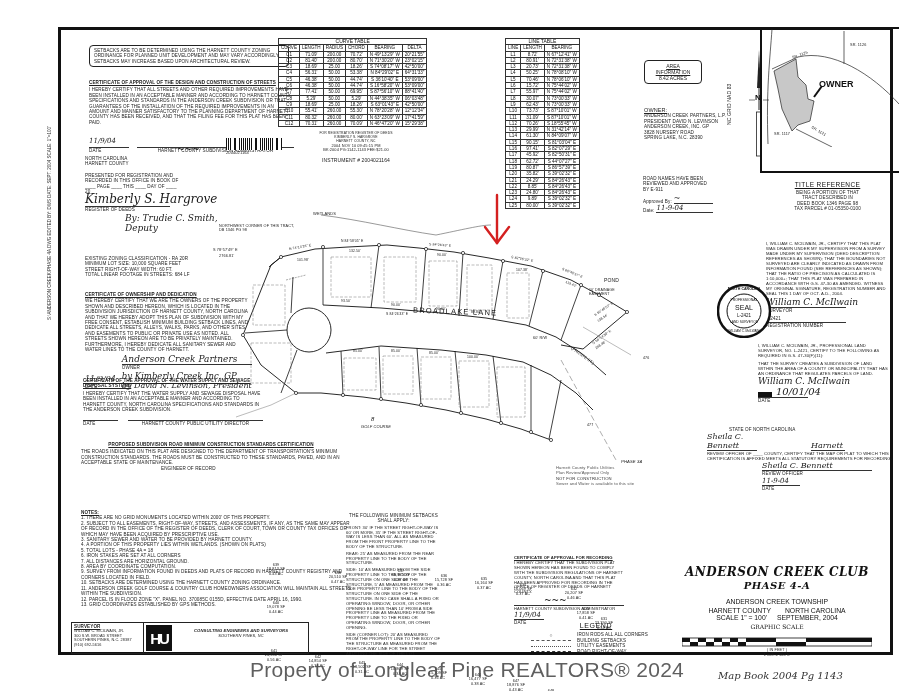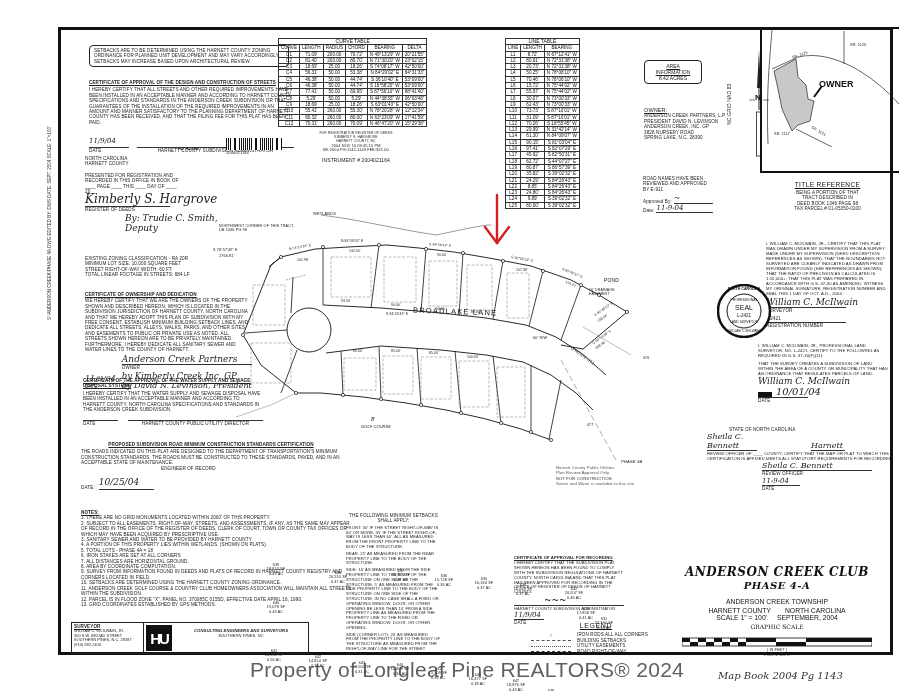--- a/index.html
+++ b/index.html
@@ -82,24 +82,20 @@
     <div style="display:flex; gap:10px; margin-top:8px;">
       <div class="tiny" style="width:35px; border-top:0.6px solid #333;">DATE</div>
       <div class="tiny" style="flex:1; border-top:0.6px solid #333; text-align:center;">HARNETT COUNTY PUBLIC UTILITY DIRECTOR</div>
     </div>
   </div>
 
   <div class="abs" style="left:20px; top:412px; width:260px;">
     <div class="tiny uline" style="text-align:center;">PROPOSED SUBDIVISION ROAD MINIMUM CONSTRUCTION STANDARDS CERTIFICATION</div>
     <div class="tiny" style="margin-top:2px;">THE ROADS INDICATED ON THIS PLAT ARE DESIGNED TO THE DEPARTMENT OF TRANSPORTATION'S MINIMUM CONSTRUCTION STANDARDS. THE ROADS MUST BE CONSTRUCTED TO THESE STANDARDS, PAVED, AND IN AN ACCEPTABLE STATE OF MAINTENANCE.</div>
     <div class="tiny" style="margin-left:80px;">ENGINEER OF RECORD</div>
-    <div style="display:flex; align-items:flex-end; gap:4px;">
-      <span class="tiny">DATE:</span>
-      <div style="width:55px; border-bottom:0.6px solid #333;"><span class="sig" style="font-size:9px;">10/25/04</span></div>
-    </div>
   </div>
 
   <div class="abs notes" style="left:20px; top:480px; width:275px;">
     <div class="tiny uline">NOTES:</div>
     <ul>
       <li class="tiny">1. THERE ARE NO GRID MONUMENTS LOCATED WITHIN 2000' OF THIS PROPERTY.</li>
       <li class="tiny">2. SUBJECT TO ALL EASEMENTS, RIGHT-OF-WAY, STREETS, AND ASSESSMENTS, IF ANY, AS THE SAME MAY APPEAR OF RECORD IN THE OFFICE OF THE REGISTER OF DEEDS, CLERK OF COURT, TOWN OR COUNTY TAX OFFICES OR WHICH MAY HAVE BEEN ACQUIRED BY PRESCRIPTIVE USE.</li>
       <li class="tiny">3. SANITARY SEWER AND WATER TO BE PROVIDED BY HARNETT COUNTY.</li>
       <li class="tiny">4. A PORTION OF THIS PROPERTY LIES WITHIN WETLANDS. (SHOWN ON PLATS)</li>
       <li class="tiny">5. TOTAL LOTS - PHASE 4A = 18</li>

